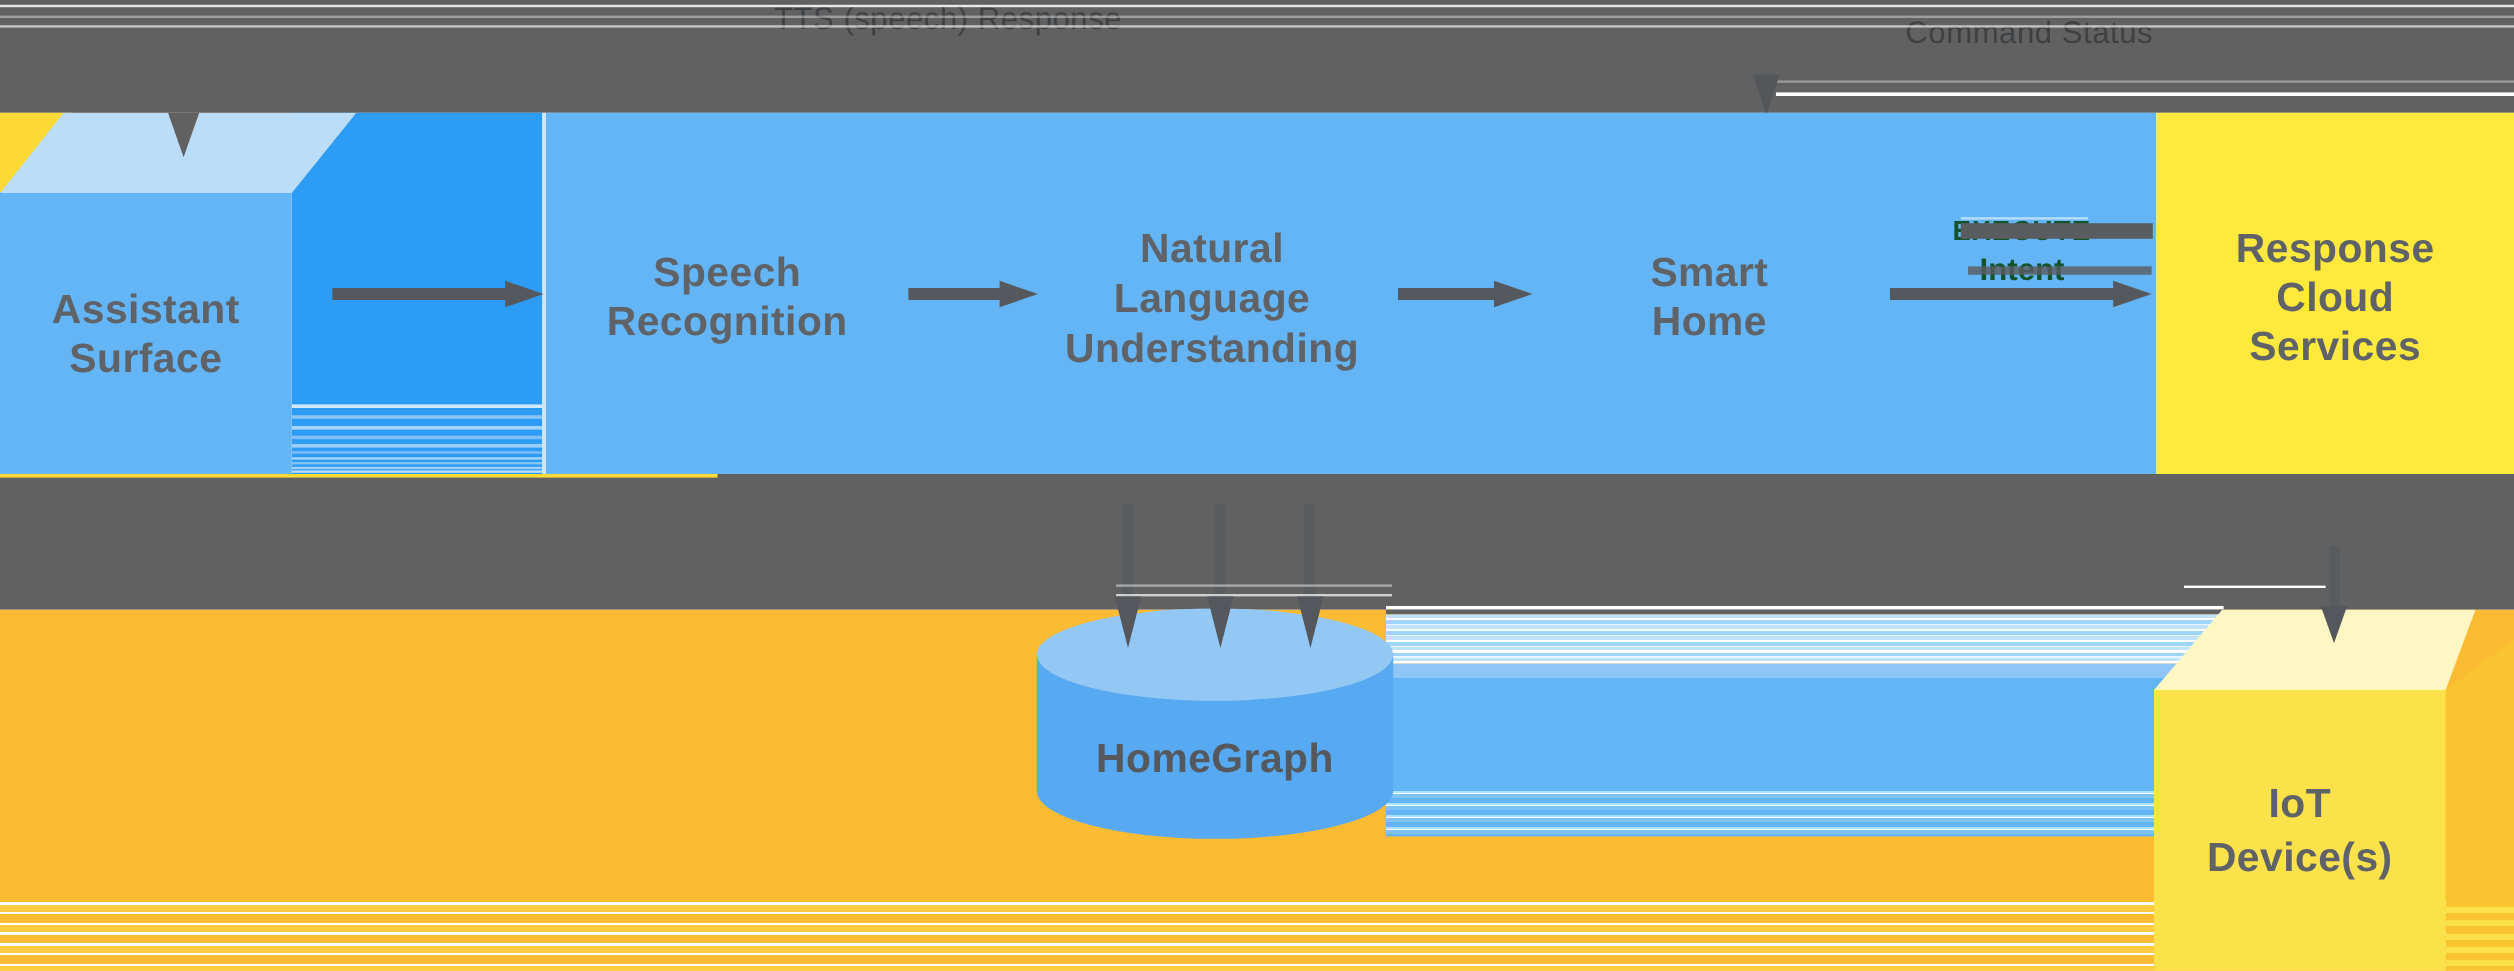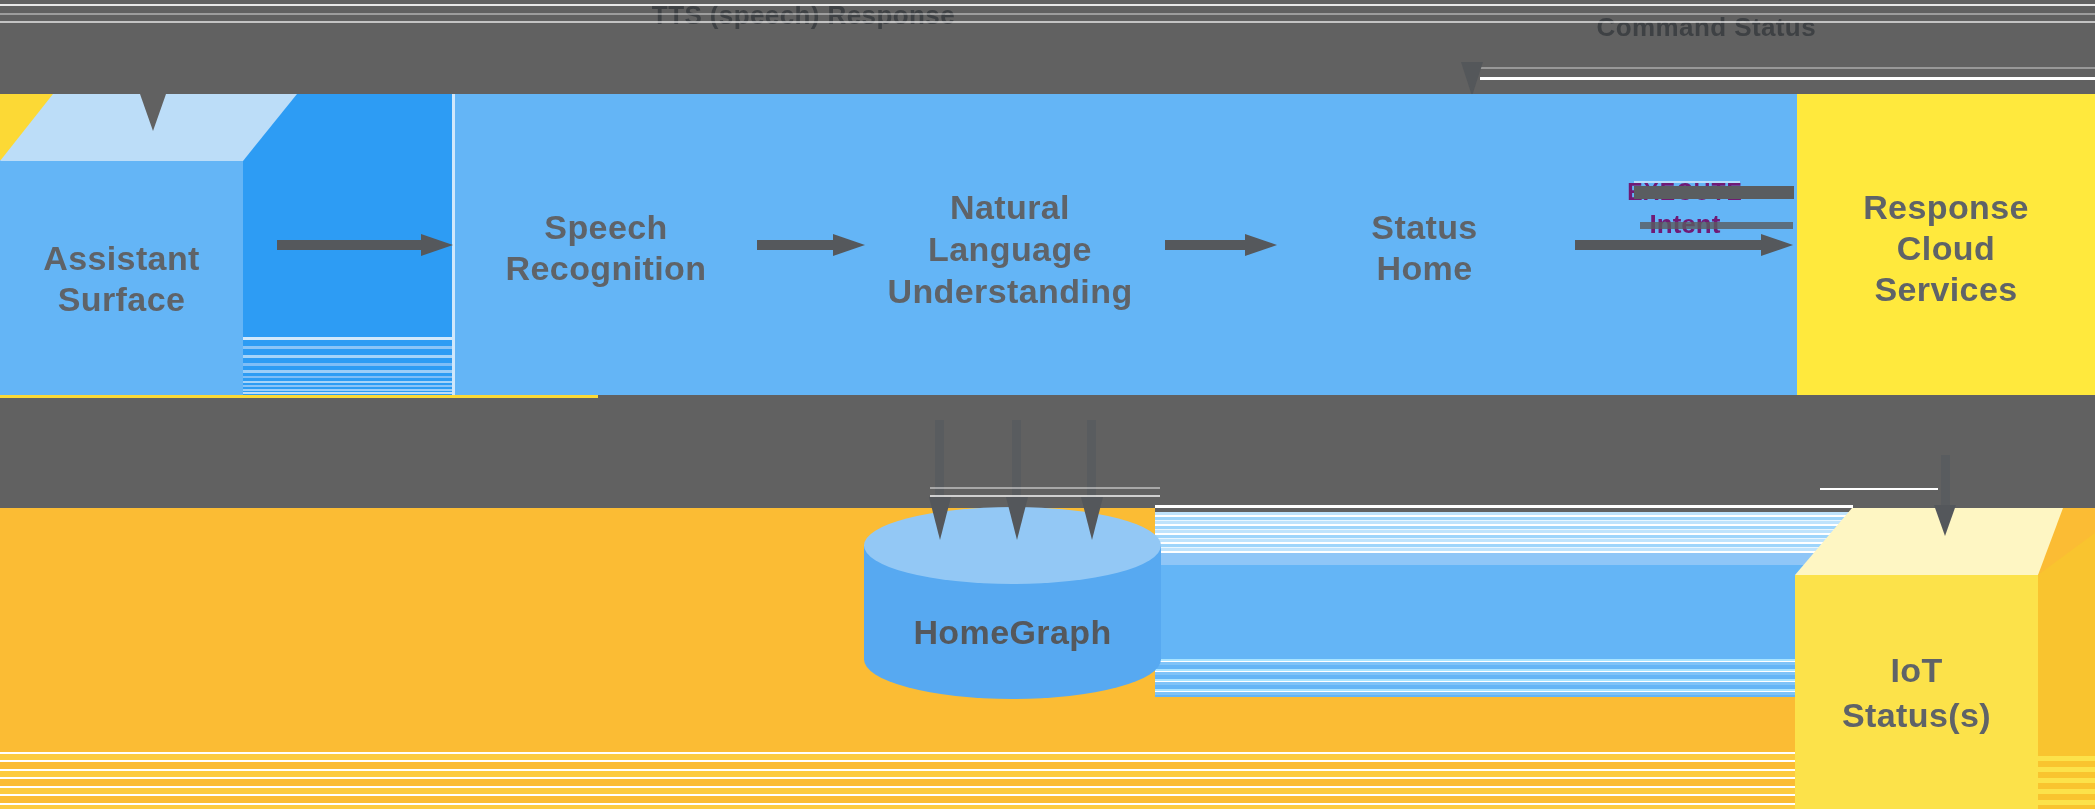--- a/index.html
+++ b/index.html
@@ -1,21 +1,21 @@
 <!DOCTYPE html>
 <html><head>
 <meta charset="utf-8">
 <style>
   html,body{margin:0;padding:0;background:#fff;}
   #stage{position:relative;width:2095px;height:809px;overflow:hidden;
          font-family:"Liberation Sans",sans-serif;}
   .abs{position:absolute;}
   .node-label{position:absolute;text-align:center;font-weight:bold;font-size:34px;
               color:#5F6368;letter-spacing:.4px;}
-  .band-label{position:absolute;text-align:right;font-weight:bold;font-size:26px;
+  .band-label{position:absolute;text-align:center;font-weight:normal;font-size:26px;
               color:#3E4144;letter-spacing:.4px;line-height:30px;}
   .hline{position:absolute;left:0;width:2095px;height:2px;}
   .shaft{position:absolute;background:#55585C;}
   .head-right{position:absolute;width:0;height:0;border-top:11px solid transparent;
               border-bottom:11px solid transparent;border-left:32px solid #55585C;}
   .head-down{position:absolute;width:0;height:0;border-left:11px solid transparent;
              border-right:11px solid transparent;border-top:43px solid #54575B;}
   .db-l{position:absolute;left:0;width:100%;}
 </style>
 </head>
@@ -68,39 +68,39 @@
   <div class="node-label" style="left:455px;top:207px;width:302px;line-height:41px;">
     <div>Speech</div>
     <div>Recognition</div>
   </div>
   <div class="node-label" style="left:860px;top:186px;width:300px;line-height:42px;">
     <div>Natural</div>
     <div>Language</div>
     <div>Understanding</div>
   </div>
   <div class="node-label" style="left:1277px;top:207px;width:295px;line-height:41px;">
-    <div>Status</div>
+    <div>Smart</div>
     <div>Home</div>
   </div>
   <div class="node-label" style="left:1797px;top:187px;width:298px;line-height:41px;">
     <div>Response</div>
     <div>Cloud</div>
     <div>Services</div>
   </div>
 
   <div class="shaft" style="left:277px;top:240px;width:146px;height:10px;"></div>
   <div class="head-right" style="left:421px;top:234px;"></div>
   <div class="shaft" style="left:757px;top:240px;width:78px;height:10px;"></div>
   <div class="head-right" style="left:833px;top:234px;"></div>
   <div class="shaft" style="left:1165px;top:240px;width:82px;height:10px;"></div>
   <div class="head-right" style="left:1245px;top:234px;"></div>
   <div class="shaft" style="left:1575px;top:240px;width:188px;height:10px;"></div>
   <div class="head-right" style="left:1761px;top:234px;"></div>
 
-  <div class="abs" style="left:1600px;top:179px;width:170px;text-align:center;color:#701a75;font-weight:bold;">
+  <div class="abs" style="left:1600px;top:179px;width:170px;text-align:center;color:#14532d;font-weight:bold;">
     <div style="font-size:23px;line-height:26px;letter-spacing:1px;">EXECUTE</div>
     <div style="font-size:26px;line-height:30px;margin-top:4px;">Intent</div>
   </div>
   <div class="abs" style="left:1634px;top:186px;width:160px;height:13px;background:#5A5D60;"></div>
   <div class="abs" style="left:1634px;top:181px;width:106px;height:2px;background:rgba(255,255,255,.55);"></div>
   <div class="abs" style="left:1640px;top:222px;width:153px;height:7px;background:rgba(90,93,96,.8);"></div>
 
   <div class="abs" style="left:0;top:395px;width:2095px;height:113px;background:#616161;"></div>
   <div class="abs" style="left:0;top:395px;width:598px;height:3px;background:#FCD935;"></div>
   <div class="abs" style="left:1820px;top:488px;width:118px;height:2px;background:#FFFFFF;"></div>
@@ -136,16 +136,16 @@
               clip-path:polygon(0 67px,57px 25px,57px 301px,0 301px);">
     <div class="abs" style="left:0;top:242px;width:57px;height:59px;
                 background:repeating-linear-gradient(180deg,#F9C42F 0 6px,#FCE24A 6px 11px);"></div>
   </div>
   <div class="abs" style="left:1795px;top:575px;width:243px;height:234px;background:#FCE24A;"></div>
   <div class="shaft" style="left:1941px;top:455px;width:9px;height:52px;background:#595C5F;"></div>
   <div class="abs" style="left:1934px;top:505px;width:0;height:0;border-left:11px solid transparent;
               border-right:11px solid transparent;border-top:31px solid #54575B;"></div>
   <div class="node-label" style="left:1795px;top:648px;width:243px;line-height:45px;">
     <div>IoT</div>
-    <div>Status(s)</div>
+    <div>Device(s)</div>
   </div>
 
 </div>
 
 </body></html>

